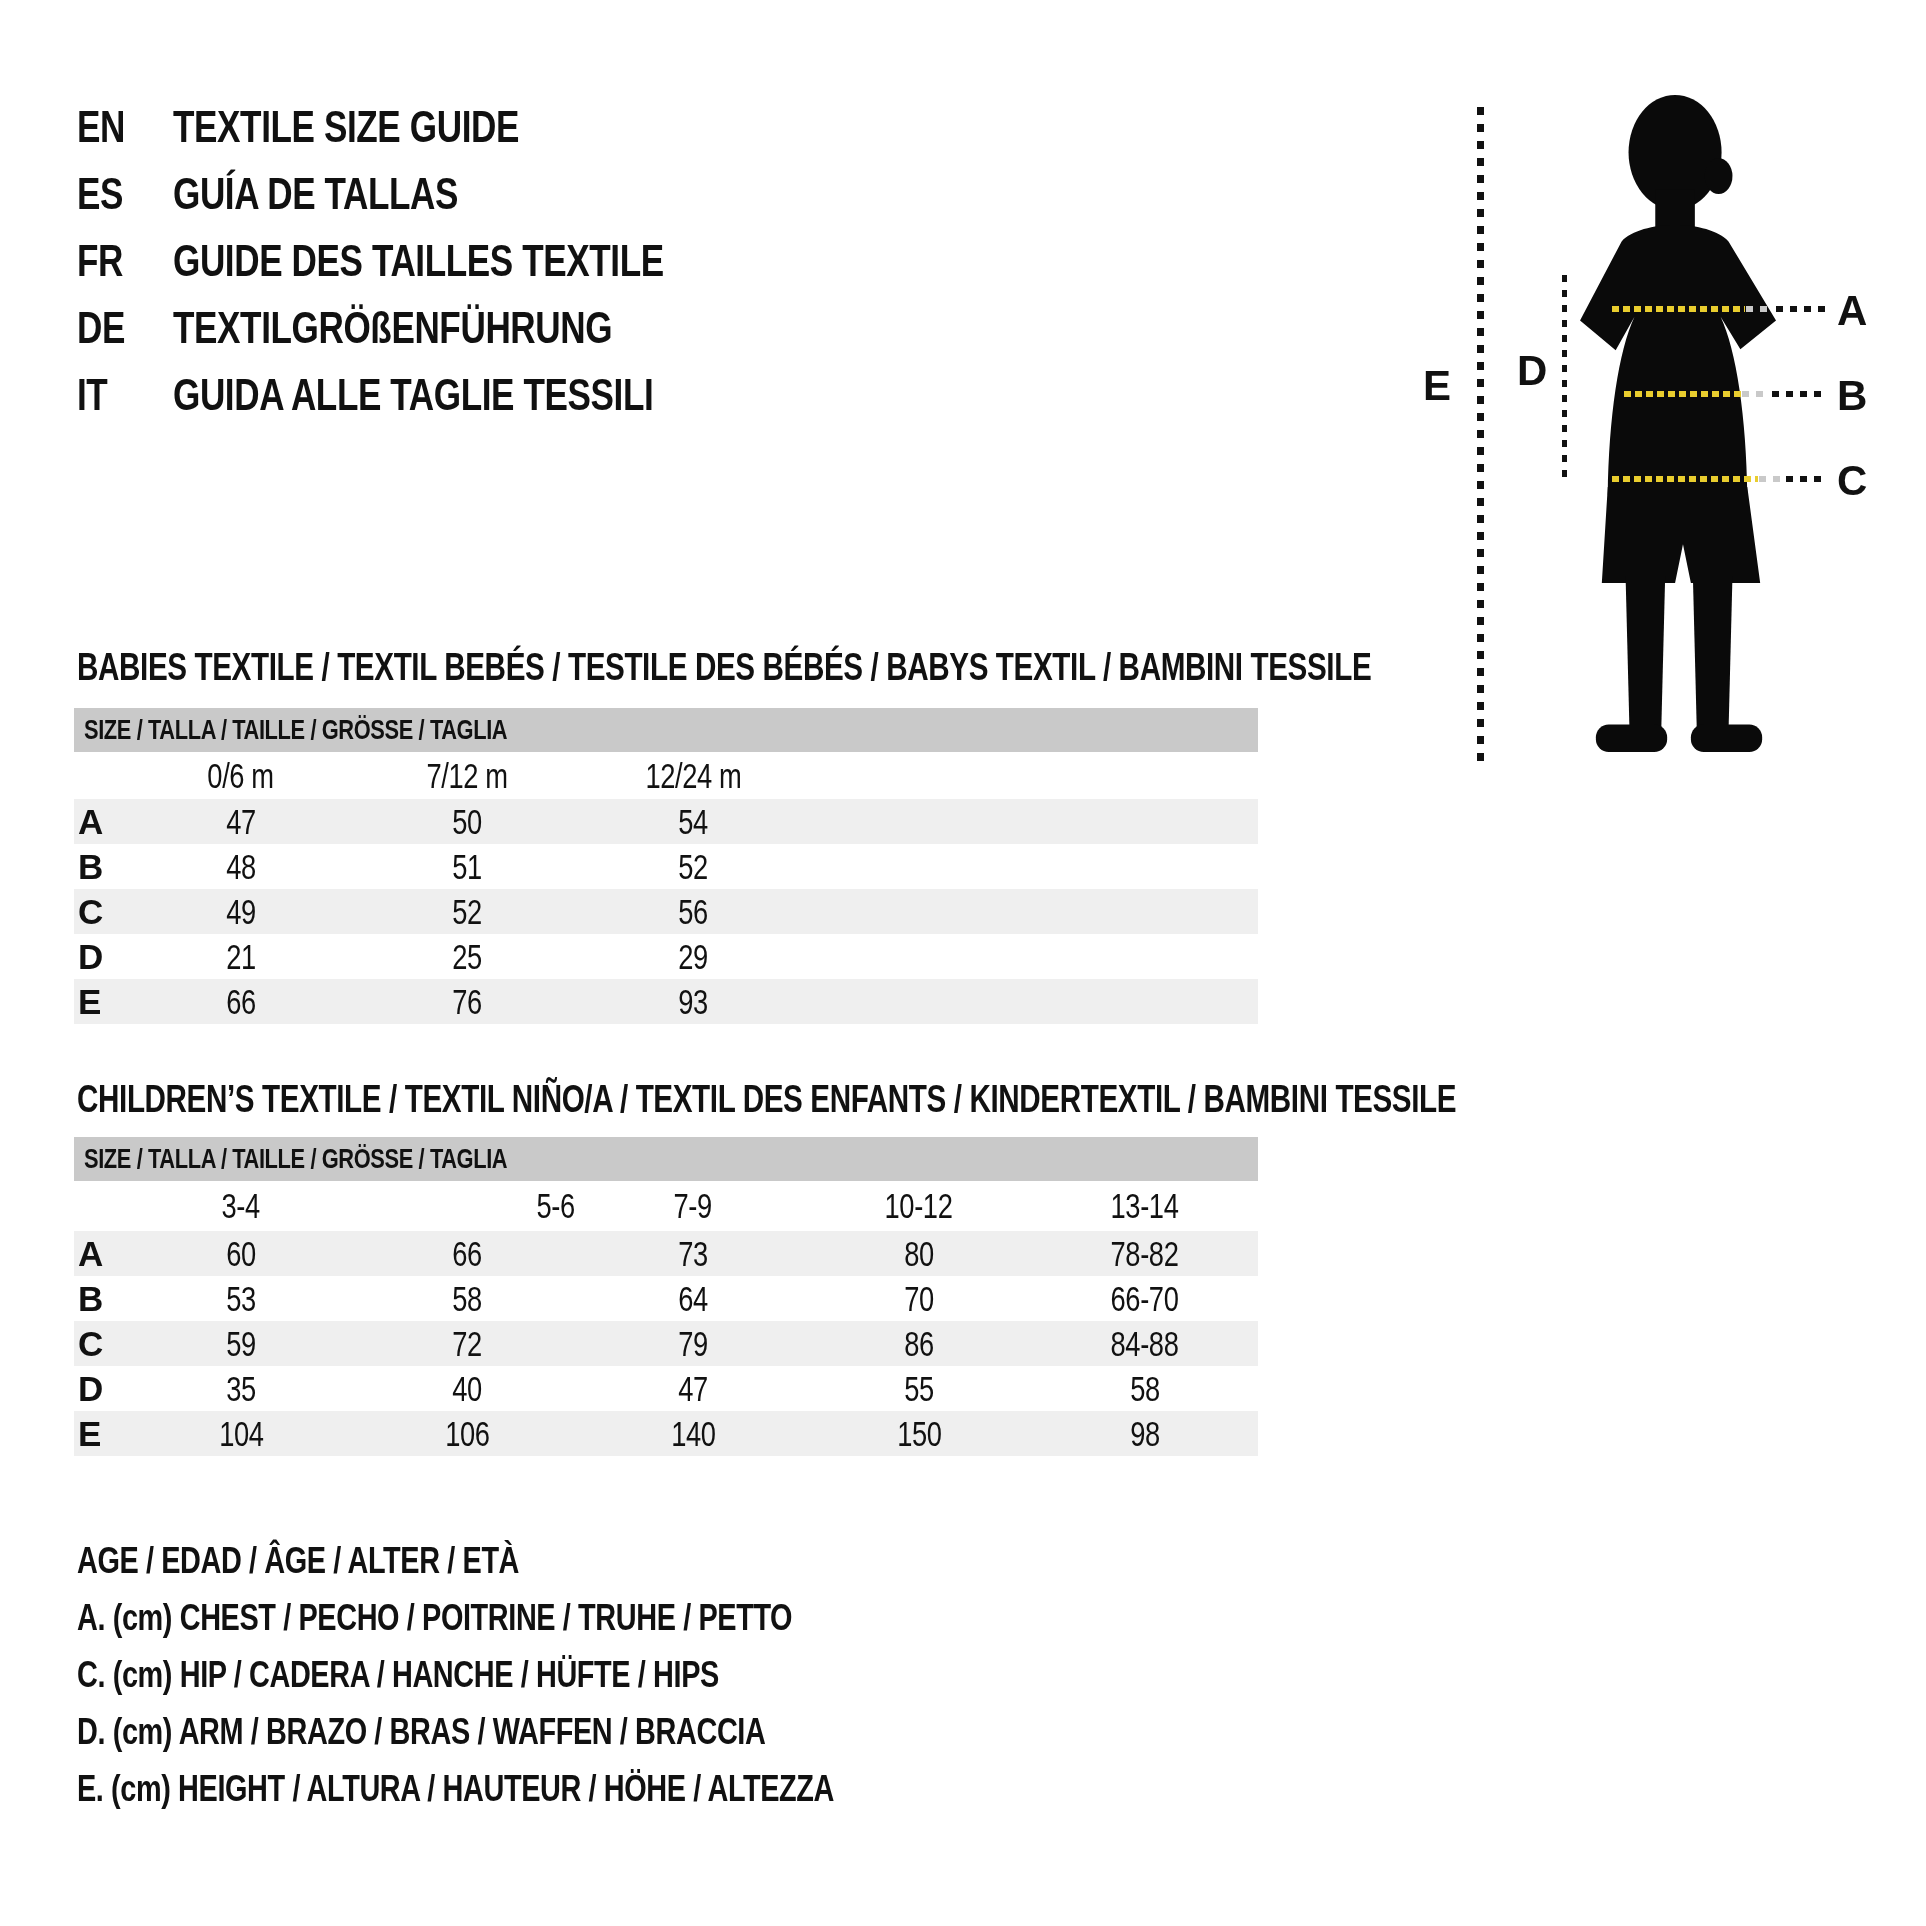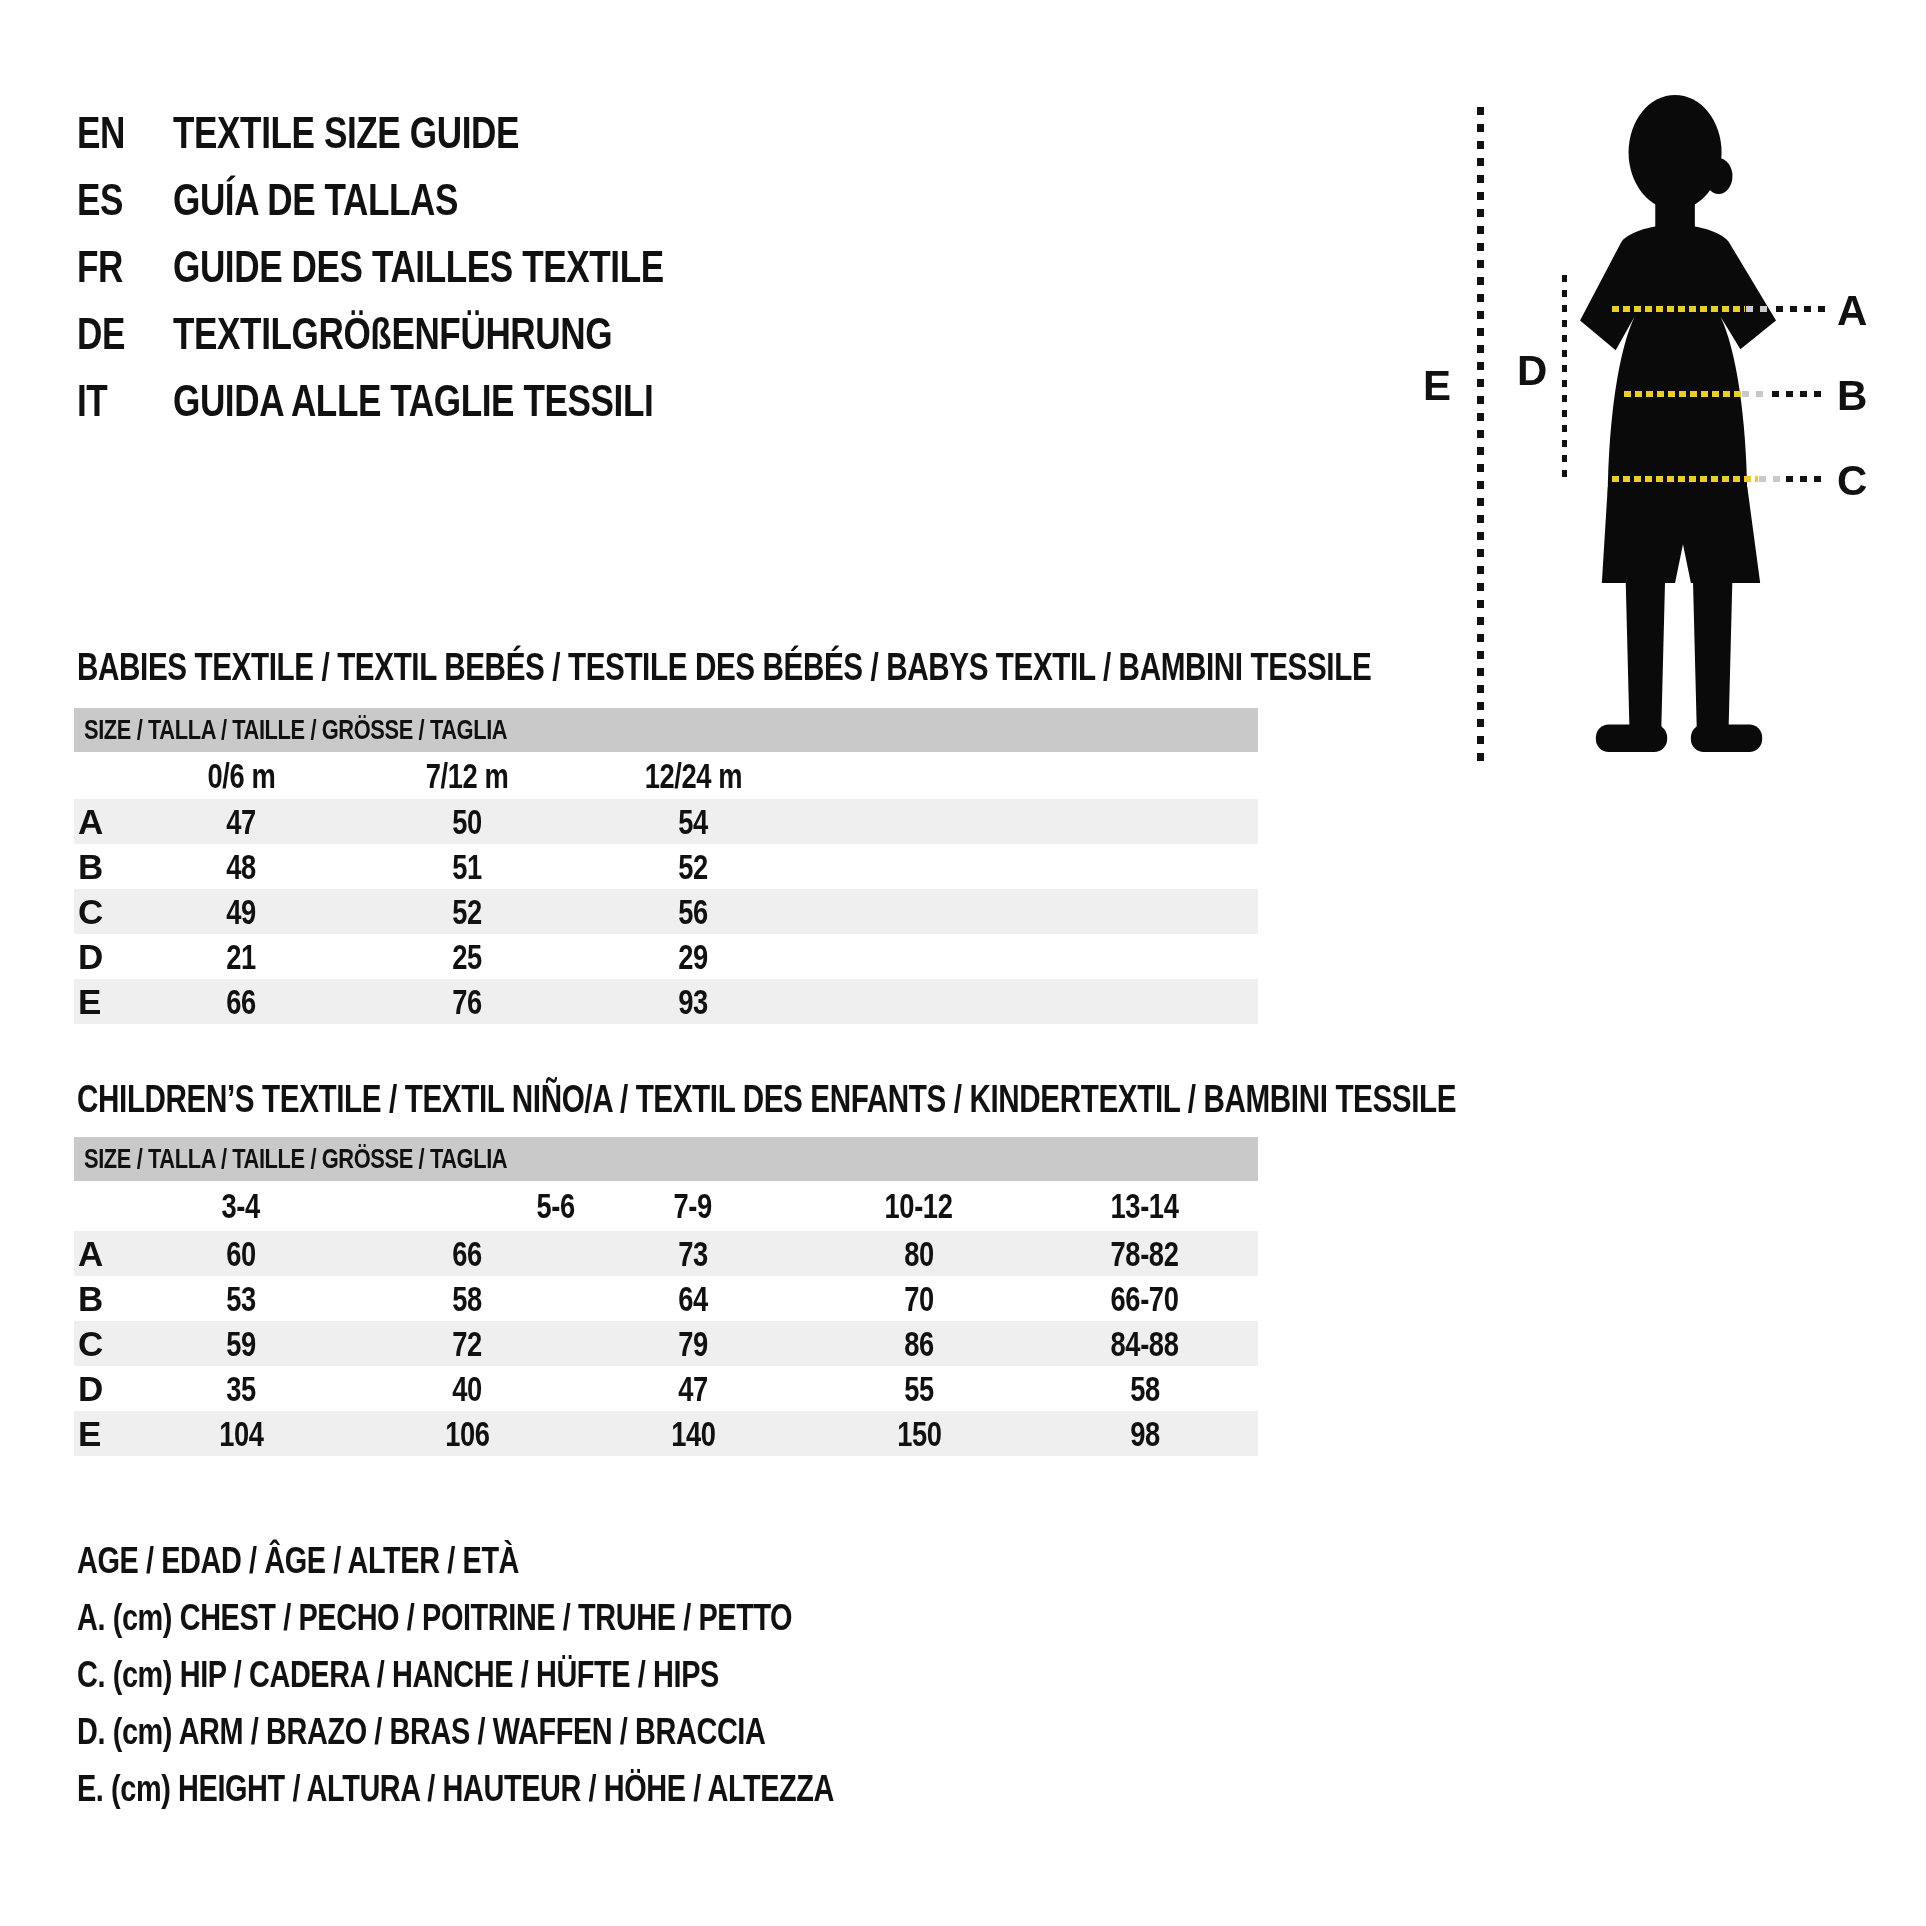--- a/index.html
+++ b/index.html
@@ -11,21 +11,21 @@
     color:var(--ink, #111);
     overflow:hidden;
   }
   .abs { position:absolute; }
 
   
   .cx { display:inline-block; transform:scaleX(0.78); transform-origin:0 50%; white-space:nowrap; letter-spacing:-0.5px; }
   .cxc { display:inline-block; transform:scaleX(0.78); transform-origin:50% 50%; white-space:nowrap; letter-spacing:-0.5px; }
 
   
-  .lang-list { left:77px; top:99px; width:891px; }
+  .lang-list { left:77px; top:93px; width:891px; }
   .lang-row { display:flex; height:67px; align-items:center; font-size:45px; font-weight:bold; }
   .lang-code { width:96px; flex:0 0 96px; }
   .lang-title { flex:1; }
 
   
   .fig-label { font-size:42px; font-weight:bold; color:var(--ink,#111); }
   .vline-e {
     left:1477px; top:107px; width:7px; height:661px;
     background:repeating-linear-gradient(180deg, var(--ink,#111) 0 8px, transparent 8px 17px);
   }
@@ -43,21 +43,21 @@
   
   .section-title { left:77px; font-size:38px; font-weight:bold; height:44px; line-height:44px; }
   .size-table { left:74px; width:1184px; }
   .bar {
     background:var(--bar,#cbcbcb); height:44px; line-height:44px;
     font-size:28px; font-weight:bold; padding-left:10px; box-sizing:border-box;
   }
   .trow, .thead-row { display:flex; }
   .cell { box-sizing:border-box; }
   .cell.label { flex:0 0 54px; text-align:left; padding-left:4px; font-size:35px; font-weight:bold; }
-  .cell.val { flex:0 0 226px; text-align:center; font-size:35px; font-weight:bold; }
+  .cell.val { flex:0 0 226px; text-align:center; font-size:35px; font-weight:normal; }
   .thead-row .cell { height:47px; line-height:47px; }
   .rows .trow .cell { height:45px; line-height:45px; }
   .rows .trow:nth-of-type(odd) { background:var(--rowshade,#efefef); }
   .vals { display:contents; }
 
   
   .legend { left:77px; top:1532px; }
   .legend-line { height:57px; line-height:57px; font-size:37px; font-weight:bold; }
 </style>
 </head>

